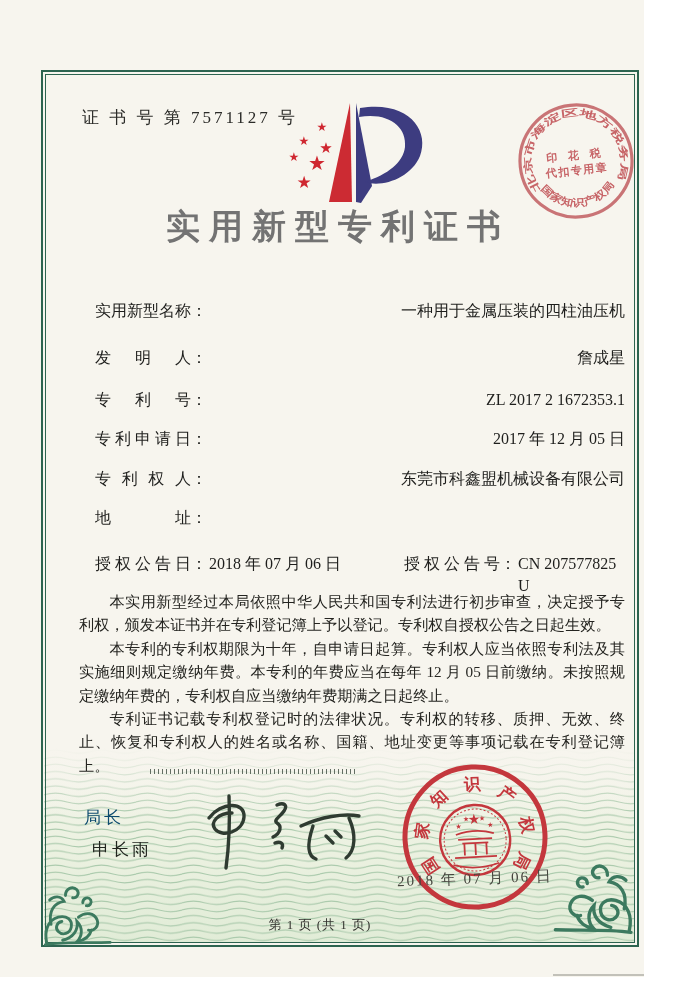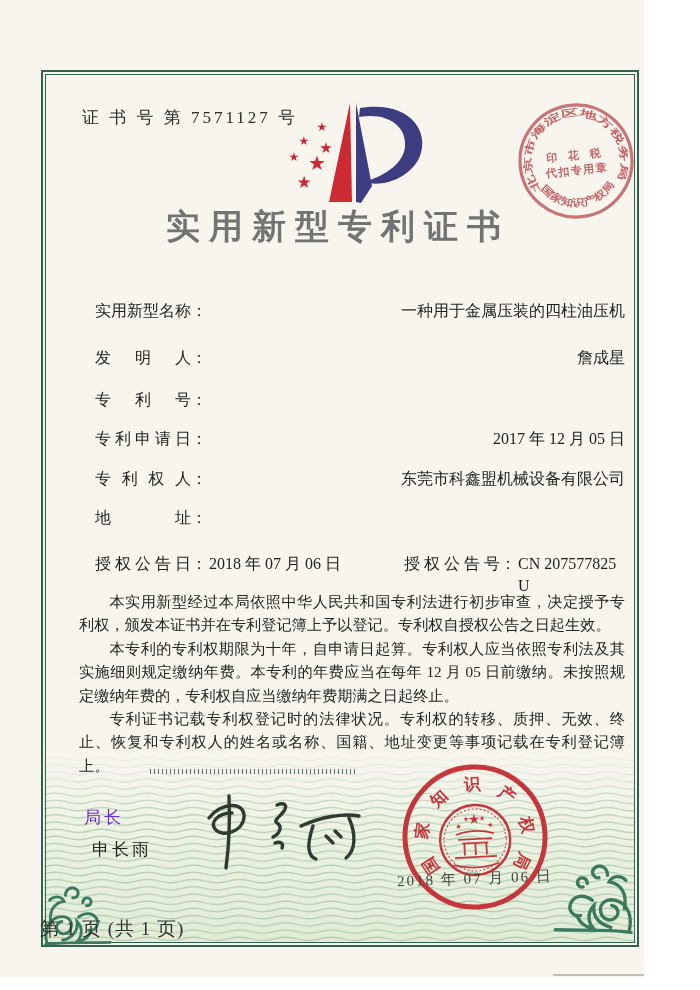--- a/index.html
+++ b/index.html
@@ -25,27 +25,27 @@
   .fvalue{flex:1;text-align:right;}
   .pre{white-space:pre-line;}
   #row-grant{display:block;}
   .pair{position:absolute;top:0;display:flex;font-size:16px;line-height:22px;}
   .pair .flabel{width:96px;flex:0 0 96px;}
   
   #paras{left:79px;top:590px;width:546px;font-size:15.2px;line-height:23.4px;
          text-align:justify;color:#242420;}
   #paras p{margin:0;text-indent:2em;}
   
-  #officer-title{left:84px;top:806px;font-size:17px;letter-spacing:3px;color:#6d28d9;}
+  #officer-title{left:84px;top:806px;font-size:17px;letter-spacing:3px;color:#0c4a6e;}
   #officer-name{left:92px;top:838px;font-size:17px;letter-spacing:3px;color:#21251f;}
   #microtext{left:150px;top:769px;width:208px;height:5px;opacity:.8;
      background:repeating-linear-gradient(90deg,#3f4d42 0 1.5px,rgba(0,0,0,0) 1.5px 4px);}
   #seal-date{left:397px;top:869px;width:180px;font-size:15px;letter-spacing:2px;color:#45453e;
      transform:rotate(-2deg);}
-  #footer{left:40px;top:916px;width:560px;text-align:left;font-size:19px;color:#33332f;letter-spacing:1px;}
+  #footer{left:40px;top:916px;width:560px;text-align:center;font-size:13px;color:#33332f;letter-spacing:1px;}
   svg{display:block;}
 </style>
 </head>
 <body>
 
 <div id="stage">
 
   <div class="abs" id="paper"></div>
   <div class="abs" id="paper-edge-r"></div>
   <div class="abs" id="paper-edge-b"></div>
@@ -138,20 +138,21 @@
       <span class="fvalue">一种用于金属压装的四柱油压机</span>
   </div>
   <div class="abs frow" style="top:347px;">
     <span class="flabel">发明人</span>
       <span class="fcolon">：</span>
       <span class="fvalue">詹成星</span>
   </div>
   <div class="abs frow" style="top:389px;">
     <span class="flabel">专利号</span>
       <span class="fcolon">：</span>
+      <span class="fvalue">ZL 2017 2 1672353.1</span>
   </div>
   <div class="abs frow" style="top:428px;">
     <span class="flabel">专利申请日</span>
       <span class="fcolon">：</span>
       <span class="fvalue">2017 年 12 月 05 日</span>
   </div>
   <div class="abs frow" style="top:468px;">
     <span class="flabel">专利权人</span>
       <span class="fcolon">：</span>
       <span class="fvalue">东莞市科鑫盟机械设备有限公司</span>

